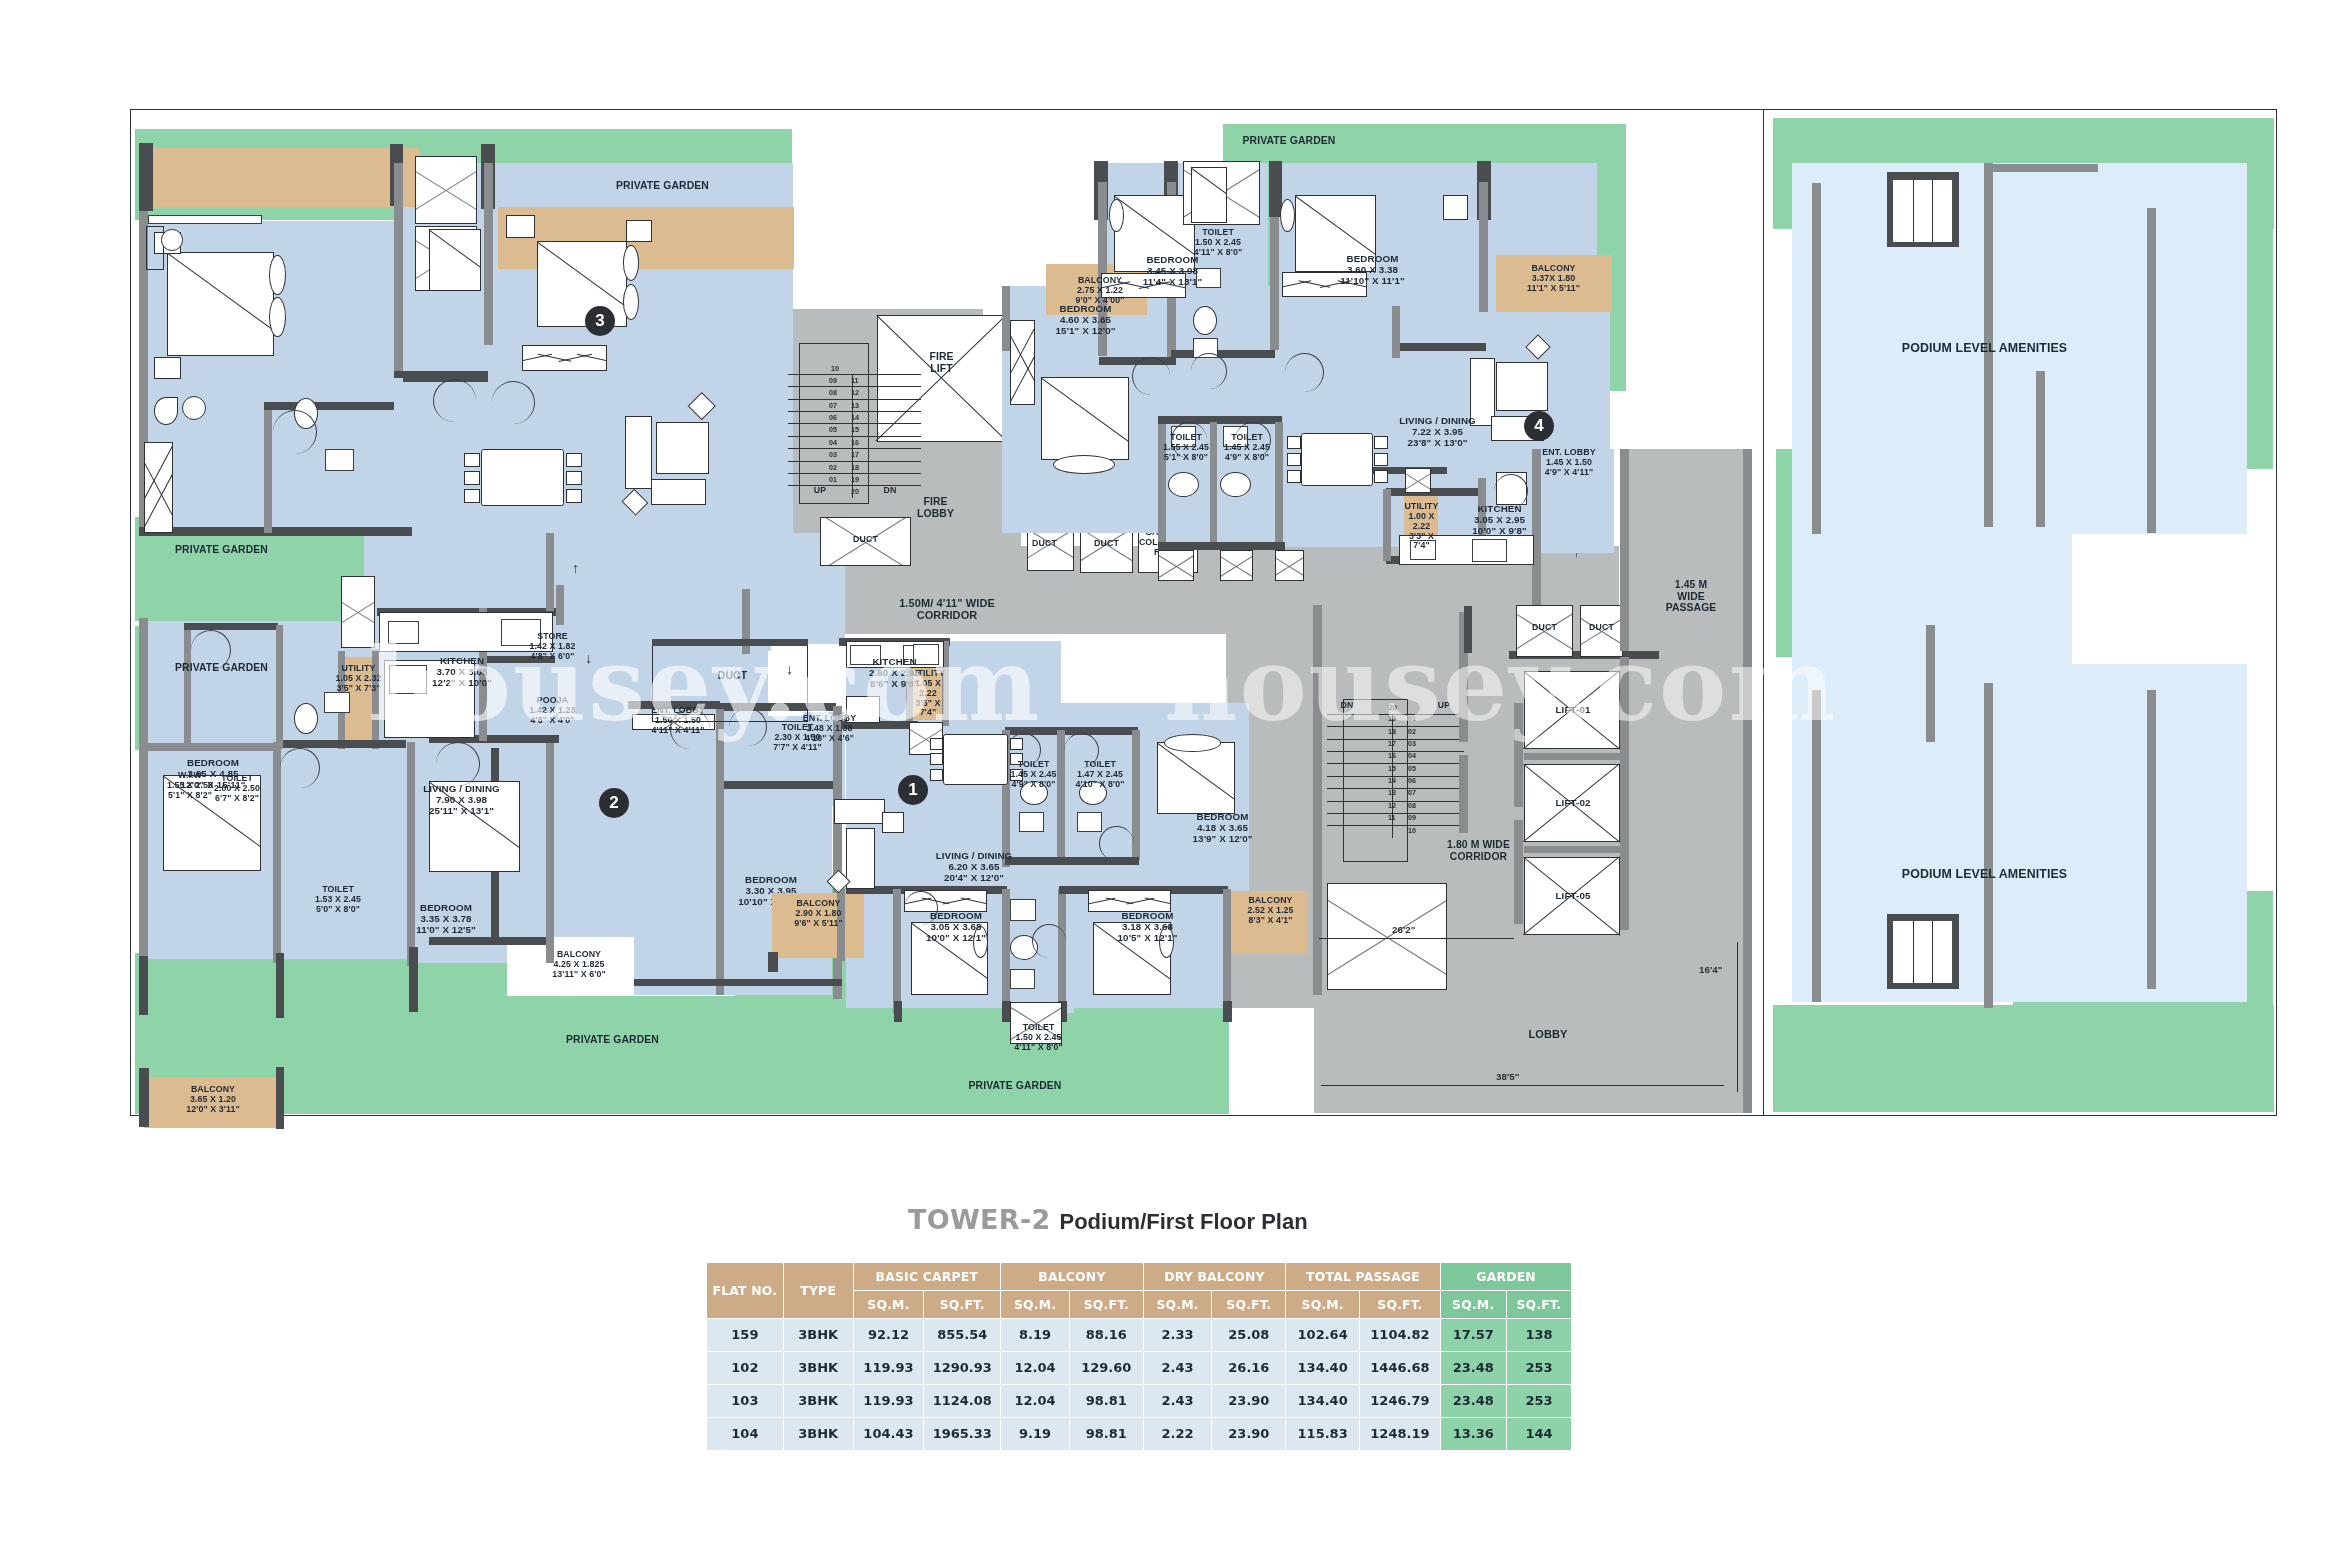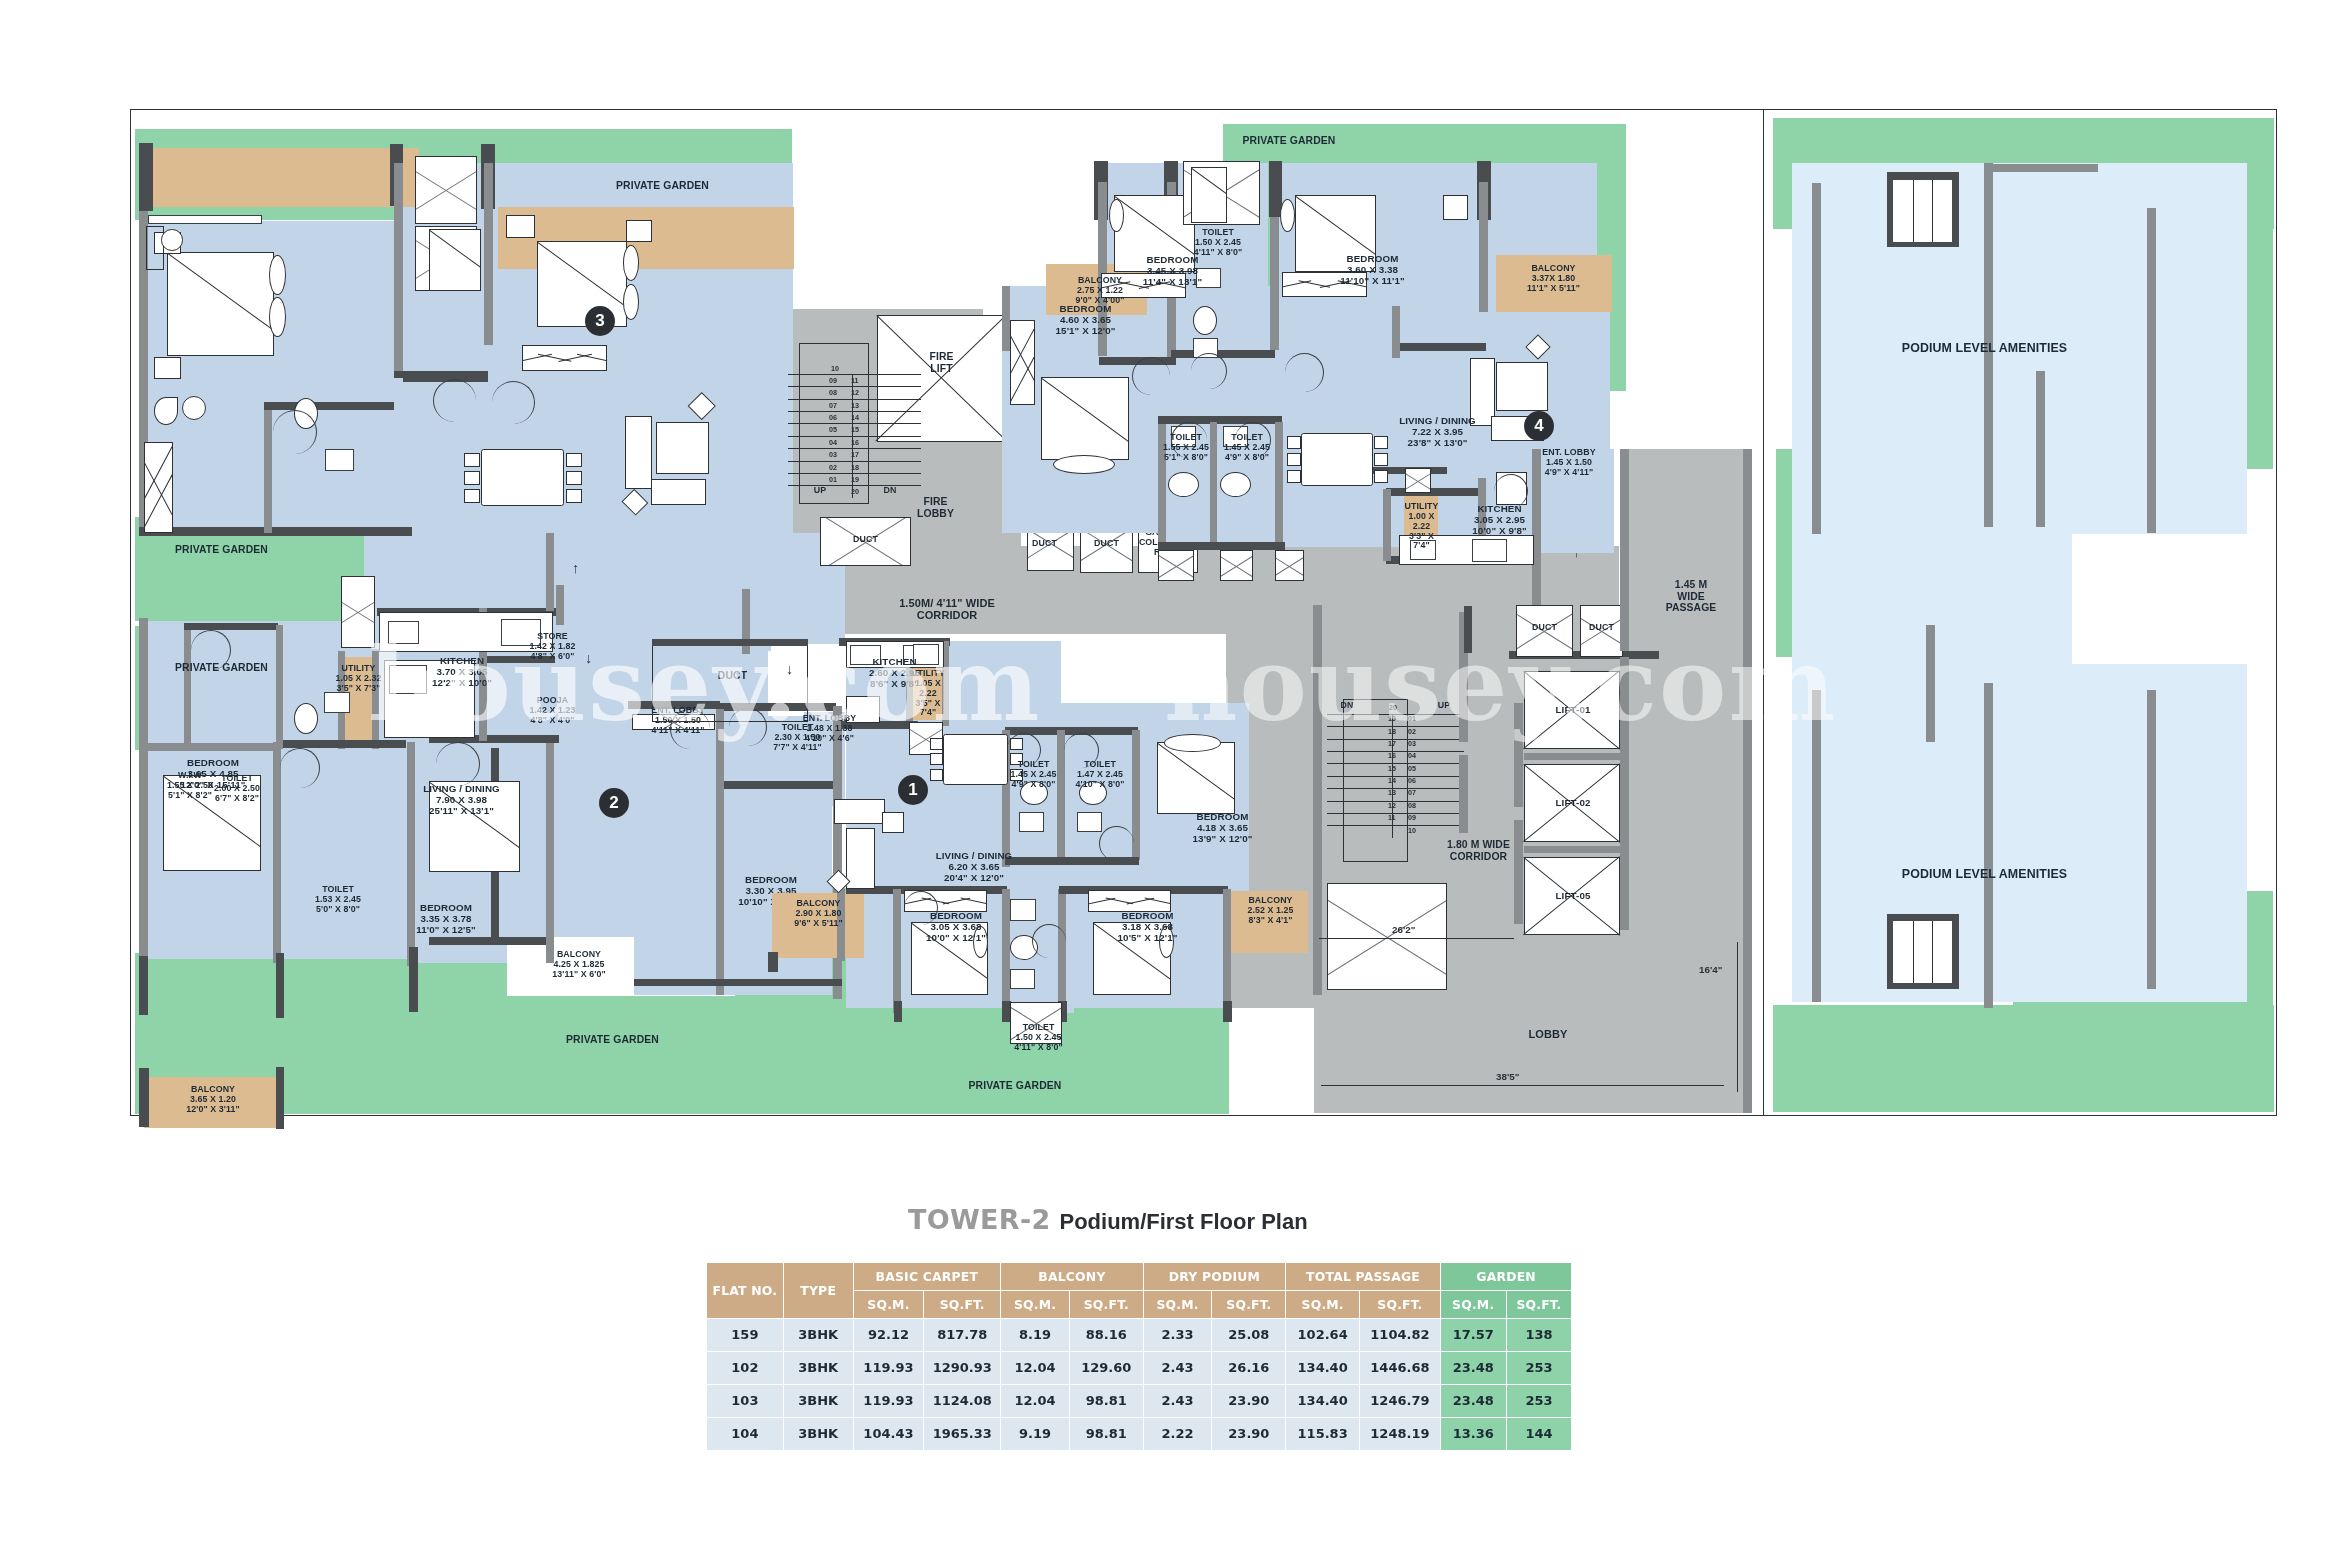--- a/index.html
+++ b/index.html
@@ -700,21 +700,21 @@
     <span class="t1">TOWER-2</span><span class="t2">Podium/First Floor Plan</span>
   </div>
 
   <table>
     <thead>
       <tr>
         <th rowspan="2" class="cw1">FLAT NO.</th>
         <th rowspan="2" class="cw2">TYPE</th>
         <th colspan="2">BASIC CARPET</th>
         <th colspan="2">BALCONY</th>
-        <th colspan="2">DRY PODIUM</th>
+        <th colspan="2">DRY BALCONY</th>
         <th colspan="2">TOTAL PASSAGE</th>
         <th colspan="2" class="garden">GARDEN</th>
       </tr>
       <tr>
         <th class="cw3">SQ.M.</th>
         <th class="cw4">SQ.FT.</th>
         <th class="cw5">SQ.M.</th>
         <th class="cw6">SQ.FT.</th>
         <th class="cw7">SQ.M.</th>
         <th class="cw8">SQ.FT.</th>
@@ -722,21 +722,21 @@
         <th class="cw10">SQ.FT.</th>
         <th class="cw11 garden">SQ.M.</th>
         <th class="cw12 garden">SQ.FT.</th>
       </tr>
     </thead>
     <tbody id="tbody">
         <tr>
           <td>159</td>
           <td>3BHK</td>
           <td>92.12</td>
-          <td>817.78</td>
+          <td>855.54</td>
           <td>8.19</td>
           <td>88.16</td>
           <td>2.33</td>
           <td>25.08</td>
           <td>102.64</td>
           <td>1104.82</td>
           <td class="garden">17.57</td>
           <td class="garden">138</td>
         </tr>
         <tr>

